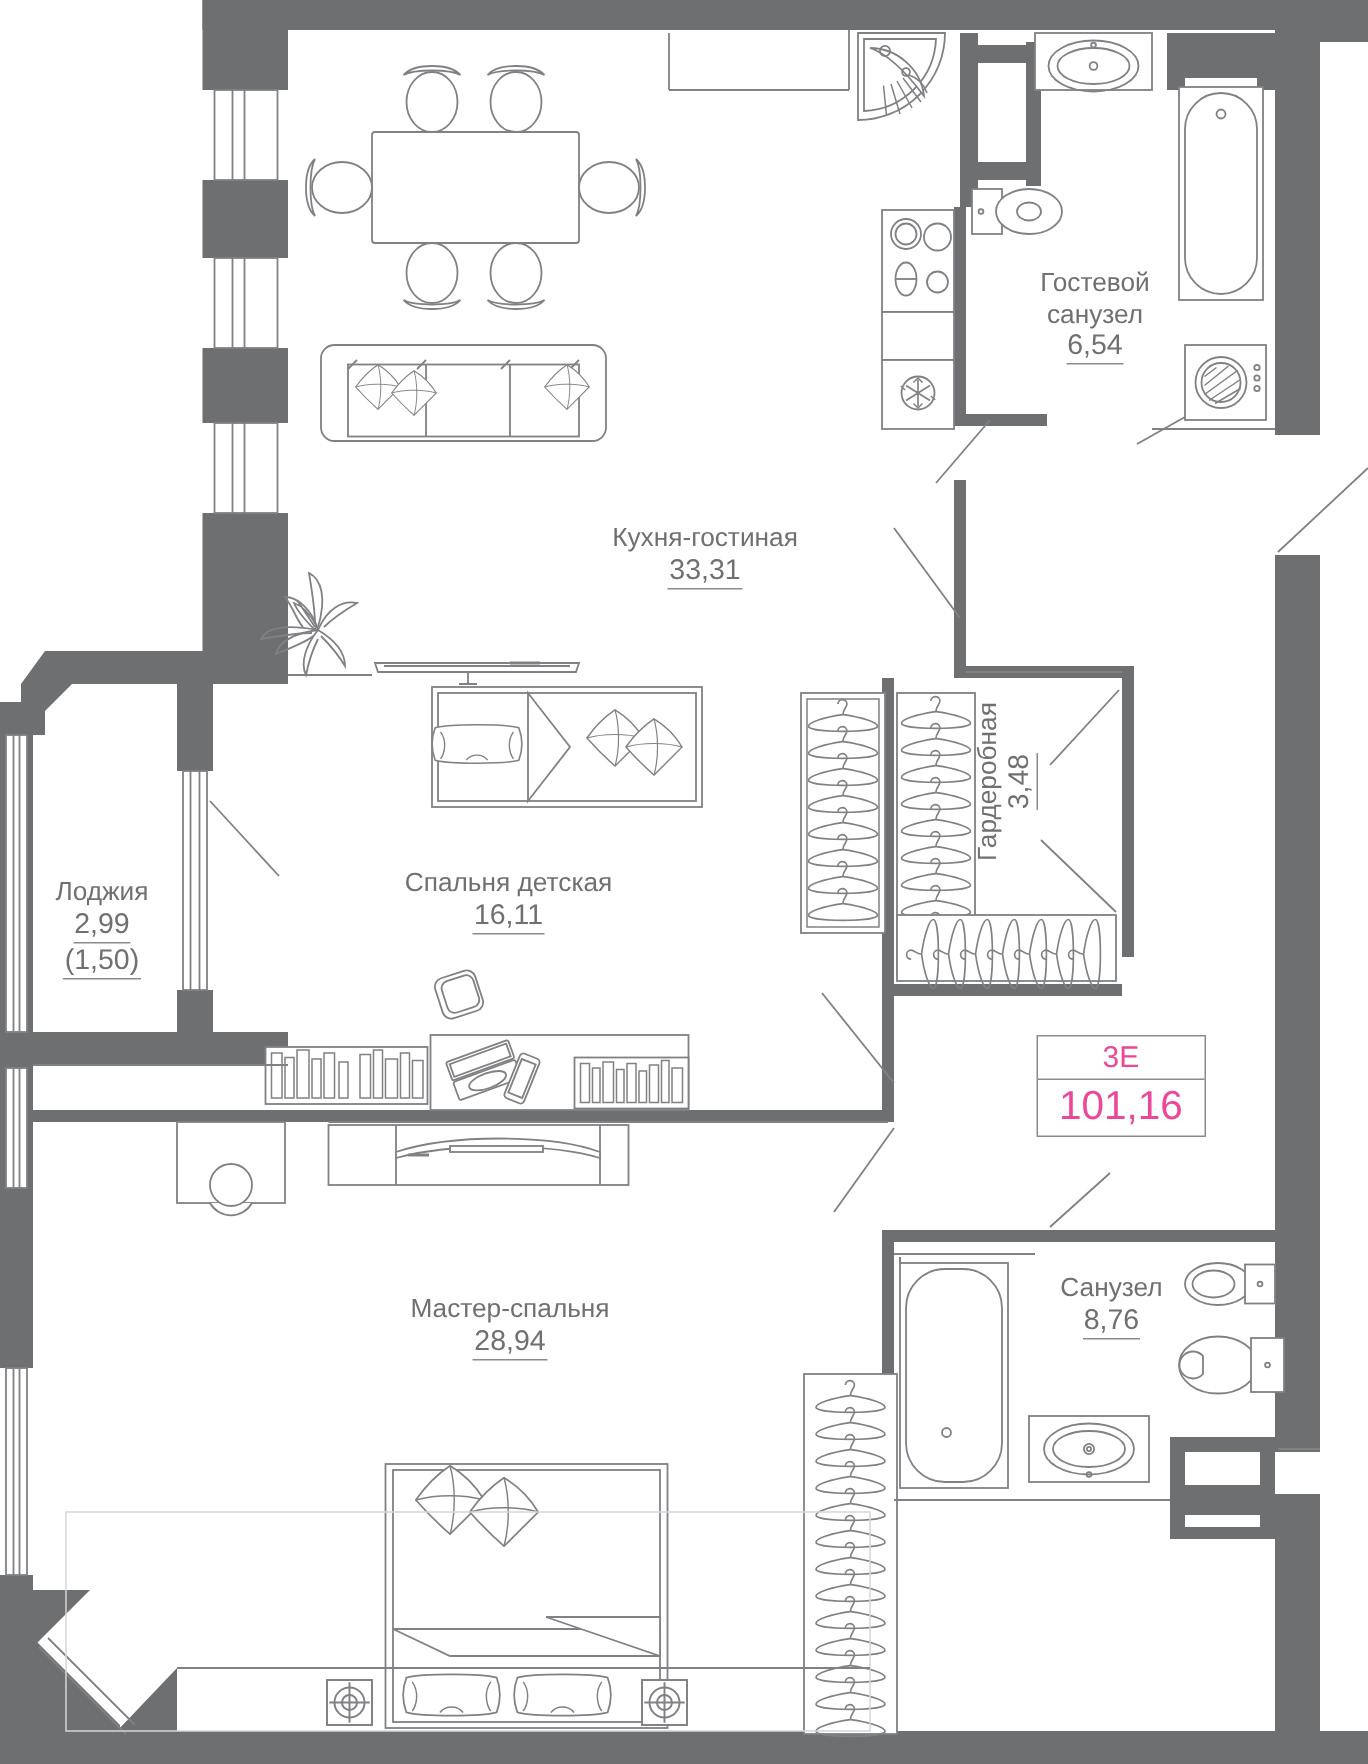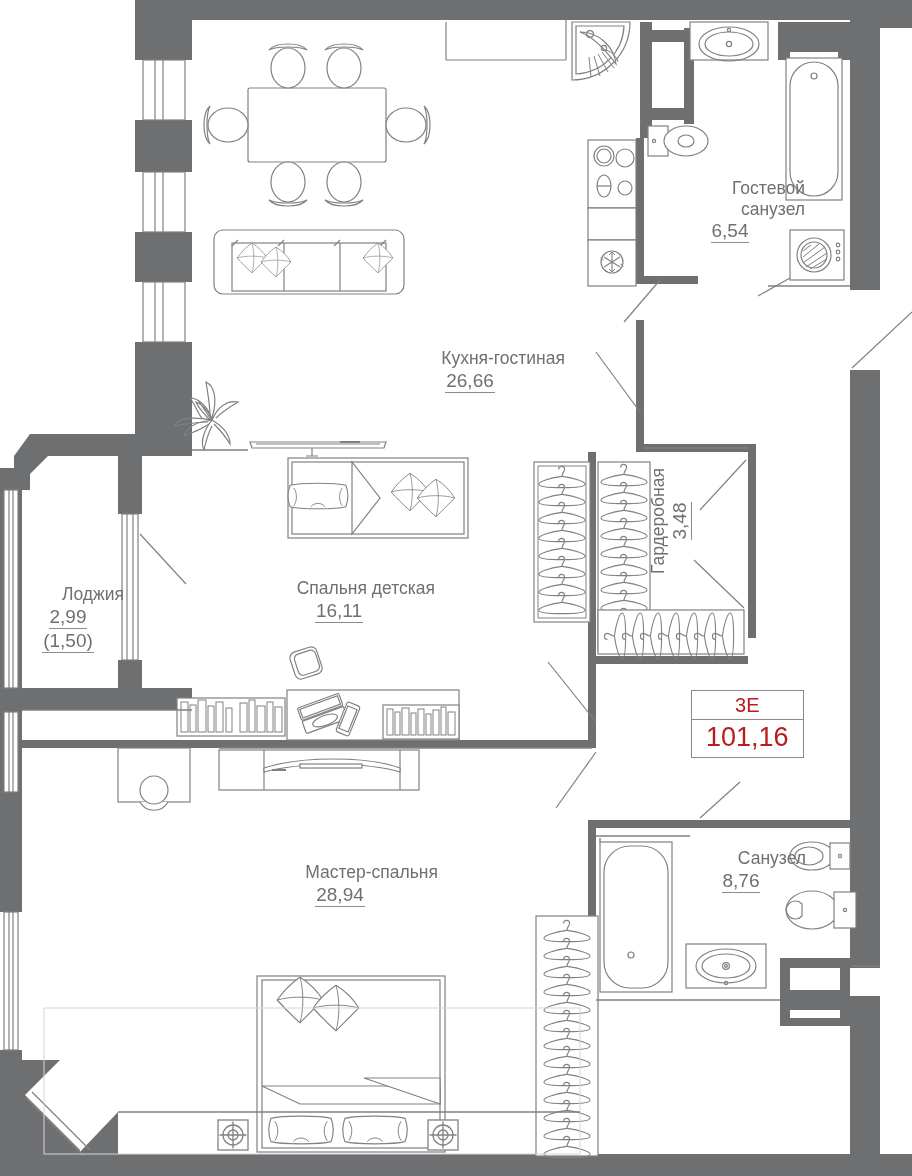--- a/index.html
+++ b/index.html
@@ -2,31 +2,31 @@
 <html><head>
 <meta charset="utf-8">
 <style>
   html,body{margin:0;padding:0;background:#ffffff;}
   body{width:912px;height:1176px;overflow:hidden;
        font-family:"Liberation Sans","DejaVu Sans",sans-serif;}
   #plan{position:relative;width:912px;height:1176px;}
   svg{position:absolute;top:0;left:0;}
   .lbl{position:absolute;color:#6f7072;text-align:center;line-height:1.18;
        font-family:"Liberation Sans","DejaVu Sans",sans-serif;white-space:nowrap;}
-  .lbl .nm{display:block;font-size:17.5px;text-align:right;}
+  .lbl .nm{display:block;font-size:17.5px;}
   .lbl .ar{display:block;font-size:19px;margin-top:1px;}
   .lbl .ar span{border-bottom:1.4px solid #8a8b8d;padding:0 1px 1px 1px;}
   .lbl .sub{display:block;font-size:19px;margin-top:2px;}
   .lbl .sub span{border-bottom:1.4px solid #8a8b8d;padding:0 1px 1px 1px;}
   .vlbl{position:absolute;color:#6f7072;text-align:center;
         transform:rotate(-90deg);transform-origin:50% 50%;}
   .vlbl .nm{display:block;font-size:17.5px;}
   .vlbl .ar{display:block;font-size:19px;}
   .vlbl .ar span{border-bottom:1.4px solid #8a8b8d;padding:0 1px 1px 1px;}
-  .tagbox{position:absolute;border:1.6px solid #8a8b8d;color:#b91c1c;
+  .tagbox{position:absolute;border:1.6px solid #8a8b8d;color:#ec4899;
           text-align:center;background:#fff;}
   .tagbox .t{display:block;font-size:20px;padding:3px 14px 2px 14px;
              border-bottom:1.6px solid #8a8b8d;}
   .tagbox .b{display:block;font-size:27px;padding:2px 14px 4px 14px;}
 </style>
 </head>
 <body>
 
 <div id="plan">
 
@@ -568,21 +568,21 @@
     <path d="M22,710 H192"></path>
     <path d="M192,450 H248"></path>
     <path d="M644,448 H748"></path>
     <path d="M852,966 H880"></path>
     <path d="M118,1112 H580"></path>
   </g>
 </svg>
 
 <div class="lbl" style="left:375px;top:348px;width:190px;">
   <span class="nm">Кухня-гостиная</span>
-  <span class="ar"><span>26,66</span></span>
+  <span class="ar"><span>33,31</span></span>
 </div>
 
 <div class="lbl" style="left:655px;top:178px;width:150px;">
   <span class="nm">Гостевой</span>
   <span class="nm">санузел</span>
   <span class="ar"><span>6,54</span></span>
 </div>
 
 
 <div class="lbl" style="left:12px;top:570px;width:112px;margin-top:14px;">

